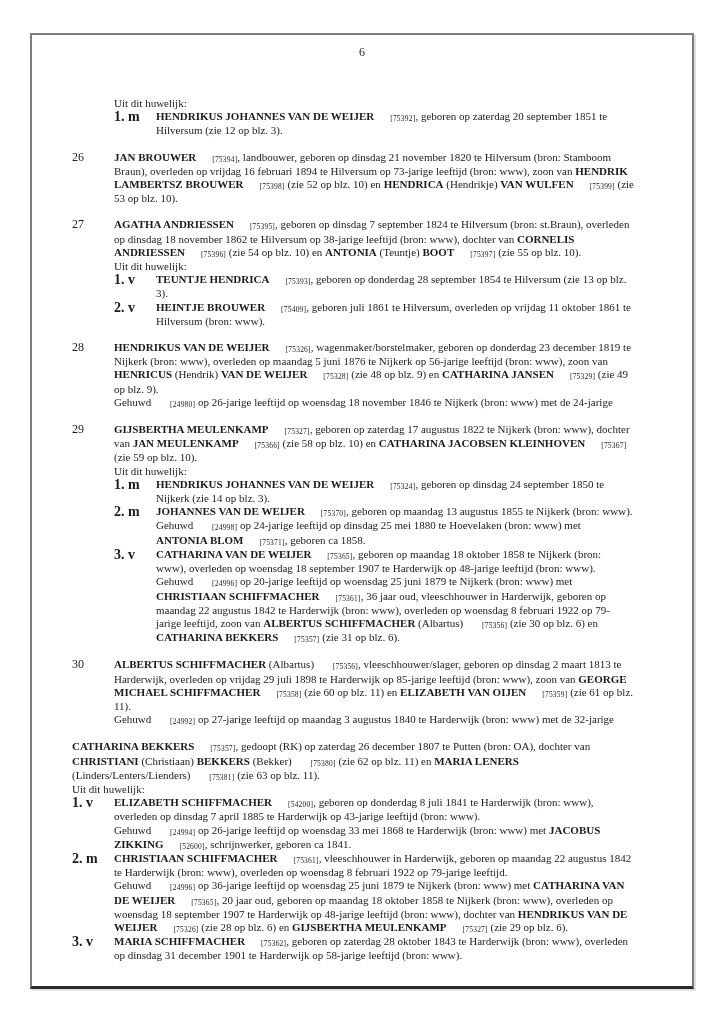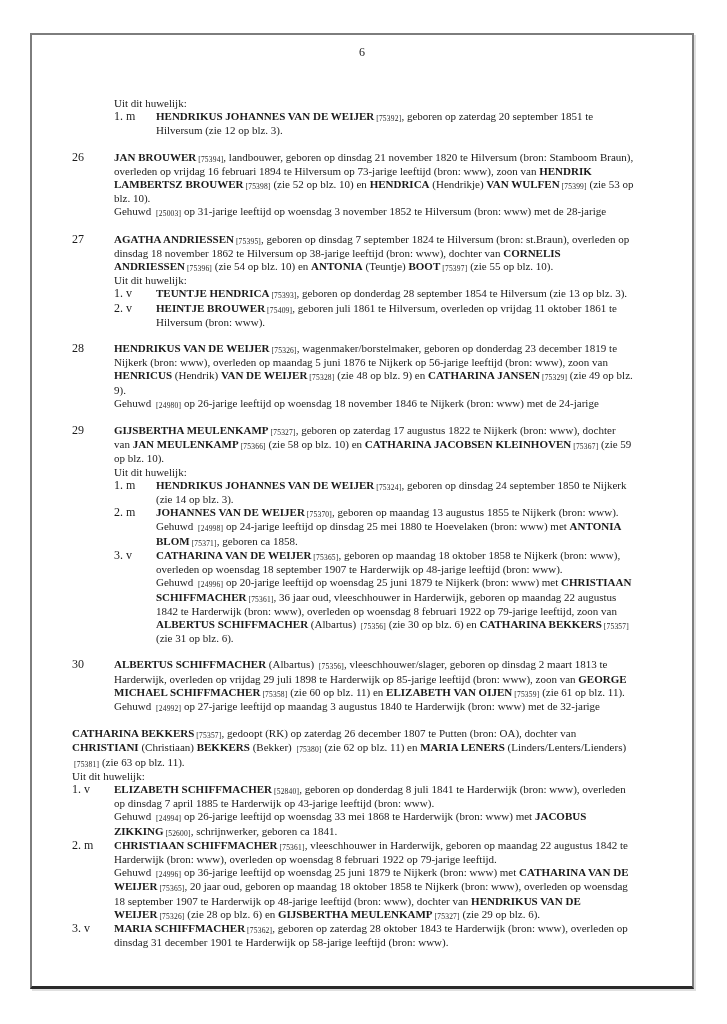--- a/index.html
+++ b/index.html
@@ -19,23 +19,23 @@
     text-align:center;font-size:12px;line-height:14px;color:#1b1b1b;
   }
   .content{
     position:absolute;top:62px;left:40px;width:562px;
   }
   .entry{display:flex;margin-bottom:13px;}
   .num{width:42px;flex-shrink:0;font-size:12px;line-height:13.2px;}
   .ebody{flex:1;min-width:0;}
   .para{font-size:11px;line-height:13.2px;}
   .b{font-weight:bold;}
-  .ref{font-size:7.5px;position:relative;top:1px;margin-left:2px;letter-spacing:0.2px;}
+  .ref{font-size:7.5px;position:relative;top:1px;margin-left:16px;letter-spacing:0.2px;}
   .child{display:flex;}
-  .clabel{width:42px;flex-shrink:0;font-size:12px;line-height:13.2px;}
+  .clabel{width:42px;flex-shrink:0;font-size:14px;line-height:13.2px;font-weight:bold;}
   .cbody{flex:1;min-width:0;}
 </style>
 </head>
 <body>
 
 <div class="sheet">
   <div class="pagenum">6</div>
   <div class="content">
       <div class="entry">
         <div class="num"></div>
@@ -46,21 +46,20 @@
             <div class="cbody">
               <div class="para"><span class="b">HENDRIKUS JOHANNES VAN DE WEIJER</span><span class="ref">[75392]</span><span>, geboren op zaterdag 20 september 1851 te Hilversum (zie 12 op blz. 3).</span></div>
             </div>
           </div>
         </div>
       </div>
       <div class="entry">
         <div class="num">26</div>
         <div class="ebody">
           <div class="para"><span class="b">JAN BROUWER</span><span class="ref">[75394]</span><span>, landbouwer, geboren op dinsdag 21 november 1820 te Hilversum (bron: Stamboom Braun), overleden op vrijdag 16 februari 1894 te Hilversum op 73-jarige leeftijd (bron: www), zoon van </span><span class="b">HENDRIK LAMBERTSZ BROUWER</span><span class="ref">[75398]</span><span> (zie 52 op blz. 10) en </span><span class="b">HENDRICA</span><span> (Hendrikje) </span><span class="b">VAN WULFEN</span><span class="ref">[75399]</span><span> (zie 53 op blz. 10).</span></div>
-          <div class="para"><span>Gehuwd </span><span class="ref">[25003]</span><span> op 31-jarige leeftijd op woensdag 3 november 1852 te Hilversum (bron: www) met de 28-jarige</span></div>
         </div>
       </div>
       <div class="entry">
         <div class="num">27</div>
         <div class="ebody">
           <div class="para"><span class="b">AGATHA ANDRIESSEN</span><span class="ref">[75395]</span><span>, geboren op dinsdag 7 september 1824 te Hilversum (bron: st.Braun), overleden op dinsdag 18 november 1862 te Hilversum op 38-jarige leeftijd (bron: www), dochter van </span><span class="b">CORNELIS ANDRIESSEN</span><span class="ref">[75396]</span><span> (zie 54 op blz. 10) en </span><span class="b">ANTONIA</span><span> (Teuntje) </span><span class="b">BOOT</span><span class="ref">[75397]</span><span> (zie 55 op blz. 10).</span></div>
           <div class="para"><span>Uit dit huwelijk:</span></div>
           <div class="child">
             <div class="clabel">1. v</div>
             <div class="cbody">
@@ -116,21 +115,21 @@
           <div class="para"><span>Gehuwd </span><span class="ref">[24992]</span><span> op 27-jarige leeftijd op maandag 3 augustus 1840 te Harderwijk (bron: www) met de 32-jarige</span></div>
         </div>
       </div>
       <div class="entry">
         <div class="ebody">
           <div class="para"><span class="b">CATHARINA BEKKERS</span><span class="ref">[75357]</span><span>, gedoopt (RK) op zaterdag 26 december 1807 te Putten (bron: OA), dochter van </span><span class="b">CHRISTIANI</span><span> (Christiaan) </span><span class="b">BEKKERS</span><span> (Bekker) </span><span class="ref">[75380]</span><span> (zie 62 op blz. 11) en </span><span class="b">MARIA LENERS</span><span> (Linders/Lenters/Lienders) </span><span class="ref">[75381]</span><span> (zie 63 op blz. 11).</span></div>
           <div class="para"><span>Uit dit huwelijk:</span></div>
           <div class="child">
             <div class="clabel">1. v</div>
             <div class="cbody">
-              <div class="para"><span class="b">ELIZABETH SCHIFFMACHER</span><span class="ref">[52840]</span><span>, geboren op donderdag 8 juli 1841 te Harderwijk (bron: www), overleden op dinsdag 7 april 1885 te Harderwijk op 43-jarige leeftijd (bron: www).</span></div>
+              <div class="para"><span class="b">ELIZABETH SCHIFFMACHER</span><span class="ref">[54200]</span><span>, geboren op donderdag 8 juli 1841 te Harderwijk (bron: www), overleden op dinsdag 7 april 1885 te Harderwijk op 43-jarige leeftijd (bron: www).</span></div>
               <div class="para"><span>Gehuwd </span><span class="ref">[24994]</span><span> op 26-jarige leeftijd op woensdag 33 mei 1868 te Harderwijk (bron: www) met </span><span class="b">JACOBUS ZIKKING</span><span class="ref">[52600]</span><span>, schrijnwerker, geboren ca 1841.</span></div>
             </div>
           </div>
           <div class="child">
             <div class="clabel">2. m</div>
             <div class="cbody">
               <div class="para"><span class="b">CHRISTIAAN SCHIFFMACHER</span><span class="ref">[75361]</span><span>, vleeschhouwer in Harderwijk, geboren op maandag 22 augustus 1842 te Harderwijk (bron: www), overleden op woensdag 8 februari 1922 op 79-jarige leeftijd.</span></div>
               <div class="para"><span>Gehuwd </span><span class="ref">[24996]</span><span> op 36-jarige leeftijd op woensdag 25 juni 1879 te Nijkerk (bron: www) met </span><span class="b">CATHARINA VAN DE WEIJER</span><span class="ref">[75365]</span><span>, 20 jaar oud, geboren op maandag 18 oktober 1858 te Nijkerk (bron: www), overleden op woensdag 18 september 1907 te Harderwijk op 48-jarige leeftijd (bron: www), dochter van </span><span class="b">HENDRIKUS VAN DE WEIJER</span><span class="ref">[75326]</span><span> (zie 28 op blz. 6) en </span><span class="b">GIJSBERTHA MEULENKAMP</span><span class="ref">[75327]</span><span> (zie 29 op blz. 6).</span></div>
             </div>
           </div>

